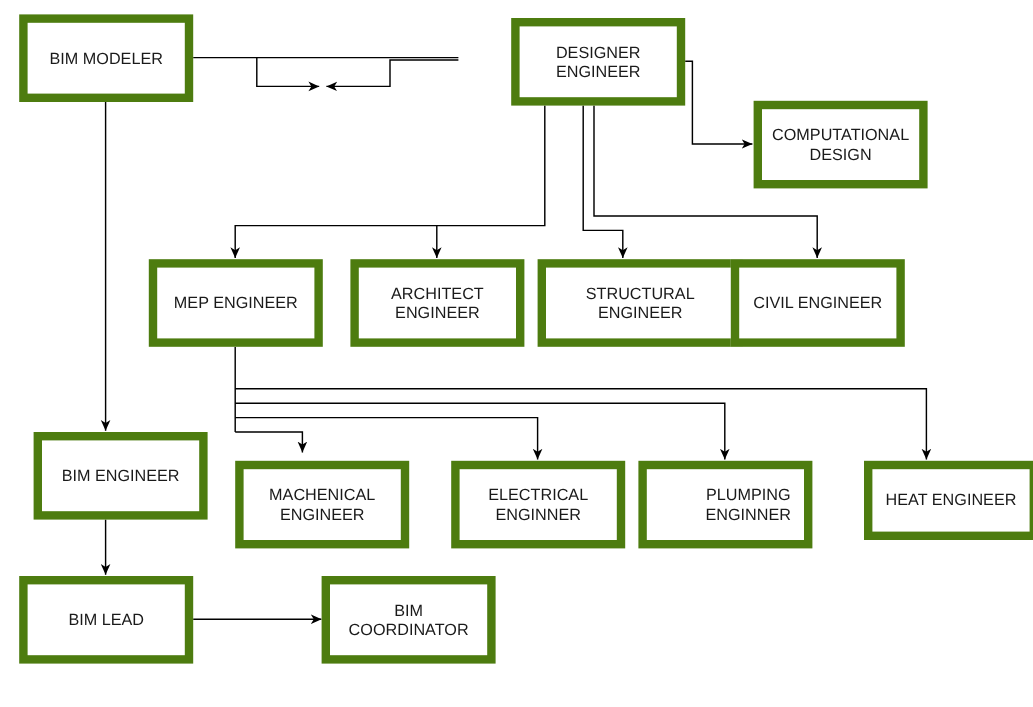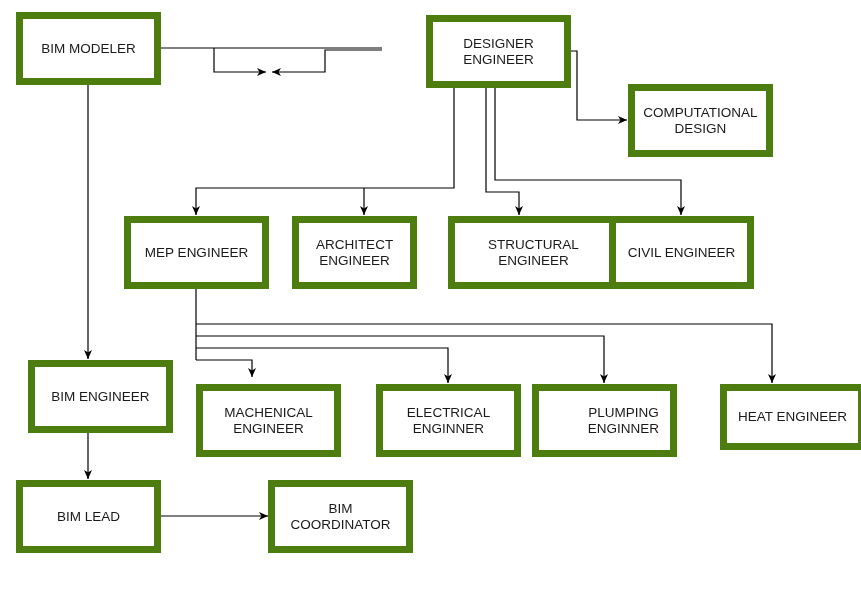--- a/index.html
+++ b/index.html
@@ -59,21 +59,21 @@
     <span>DESIGNER
 ENGINEER</span>
   </div>
 <div class="node" style="left:628px;top:84px;width:145px;height:73px;">
     <span>COMPUTATIONAL
 DESIGN</span>
   </div>
 <div class="node" style="left:124px;top:216px;width:145px;height:73px;">
     <span>MEP ENGINEER</span>
   </div>
-<div class="node" style="left:292px;top:216px;width:125px;height:73px;">
+<div class="node" style="left:292px;top:216px;width:145px;height:73px;">
     <span>ARCHITECT
 ENGINEER</span>
   </div>
 <div class="node" style="left:448px;top:216px;width:171px;height:73px;">
     <span>STRUCTURAL
 ENGINEER</span>
   </div>
 <div class="node" style="left:609px;top:216px;width:145px;height:73px;">
     <span>CIVIL ENGINEER</span>
   </div>

